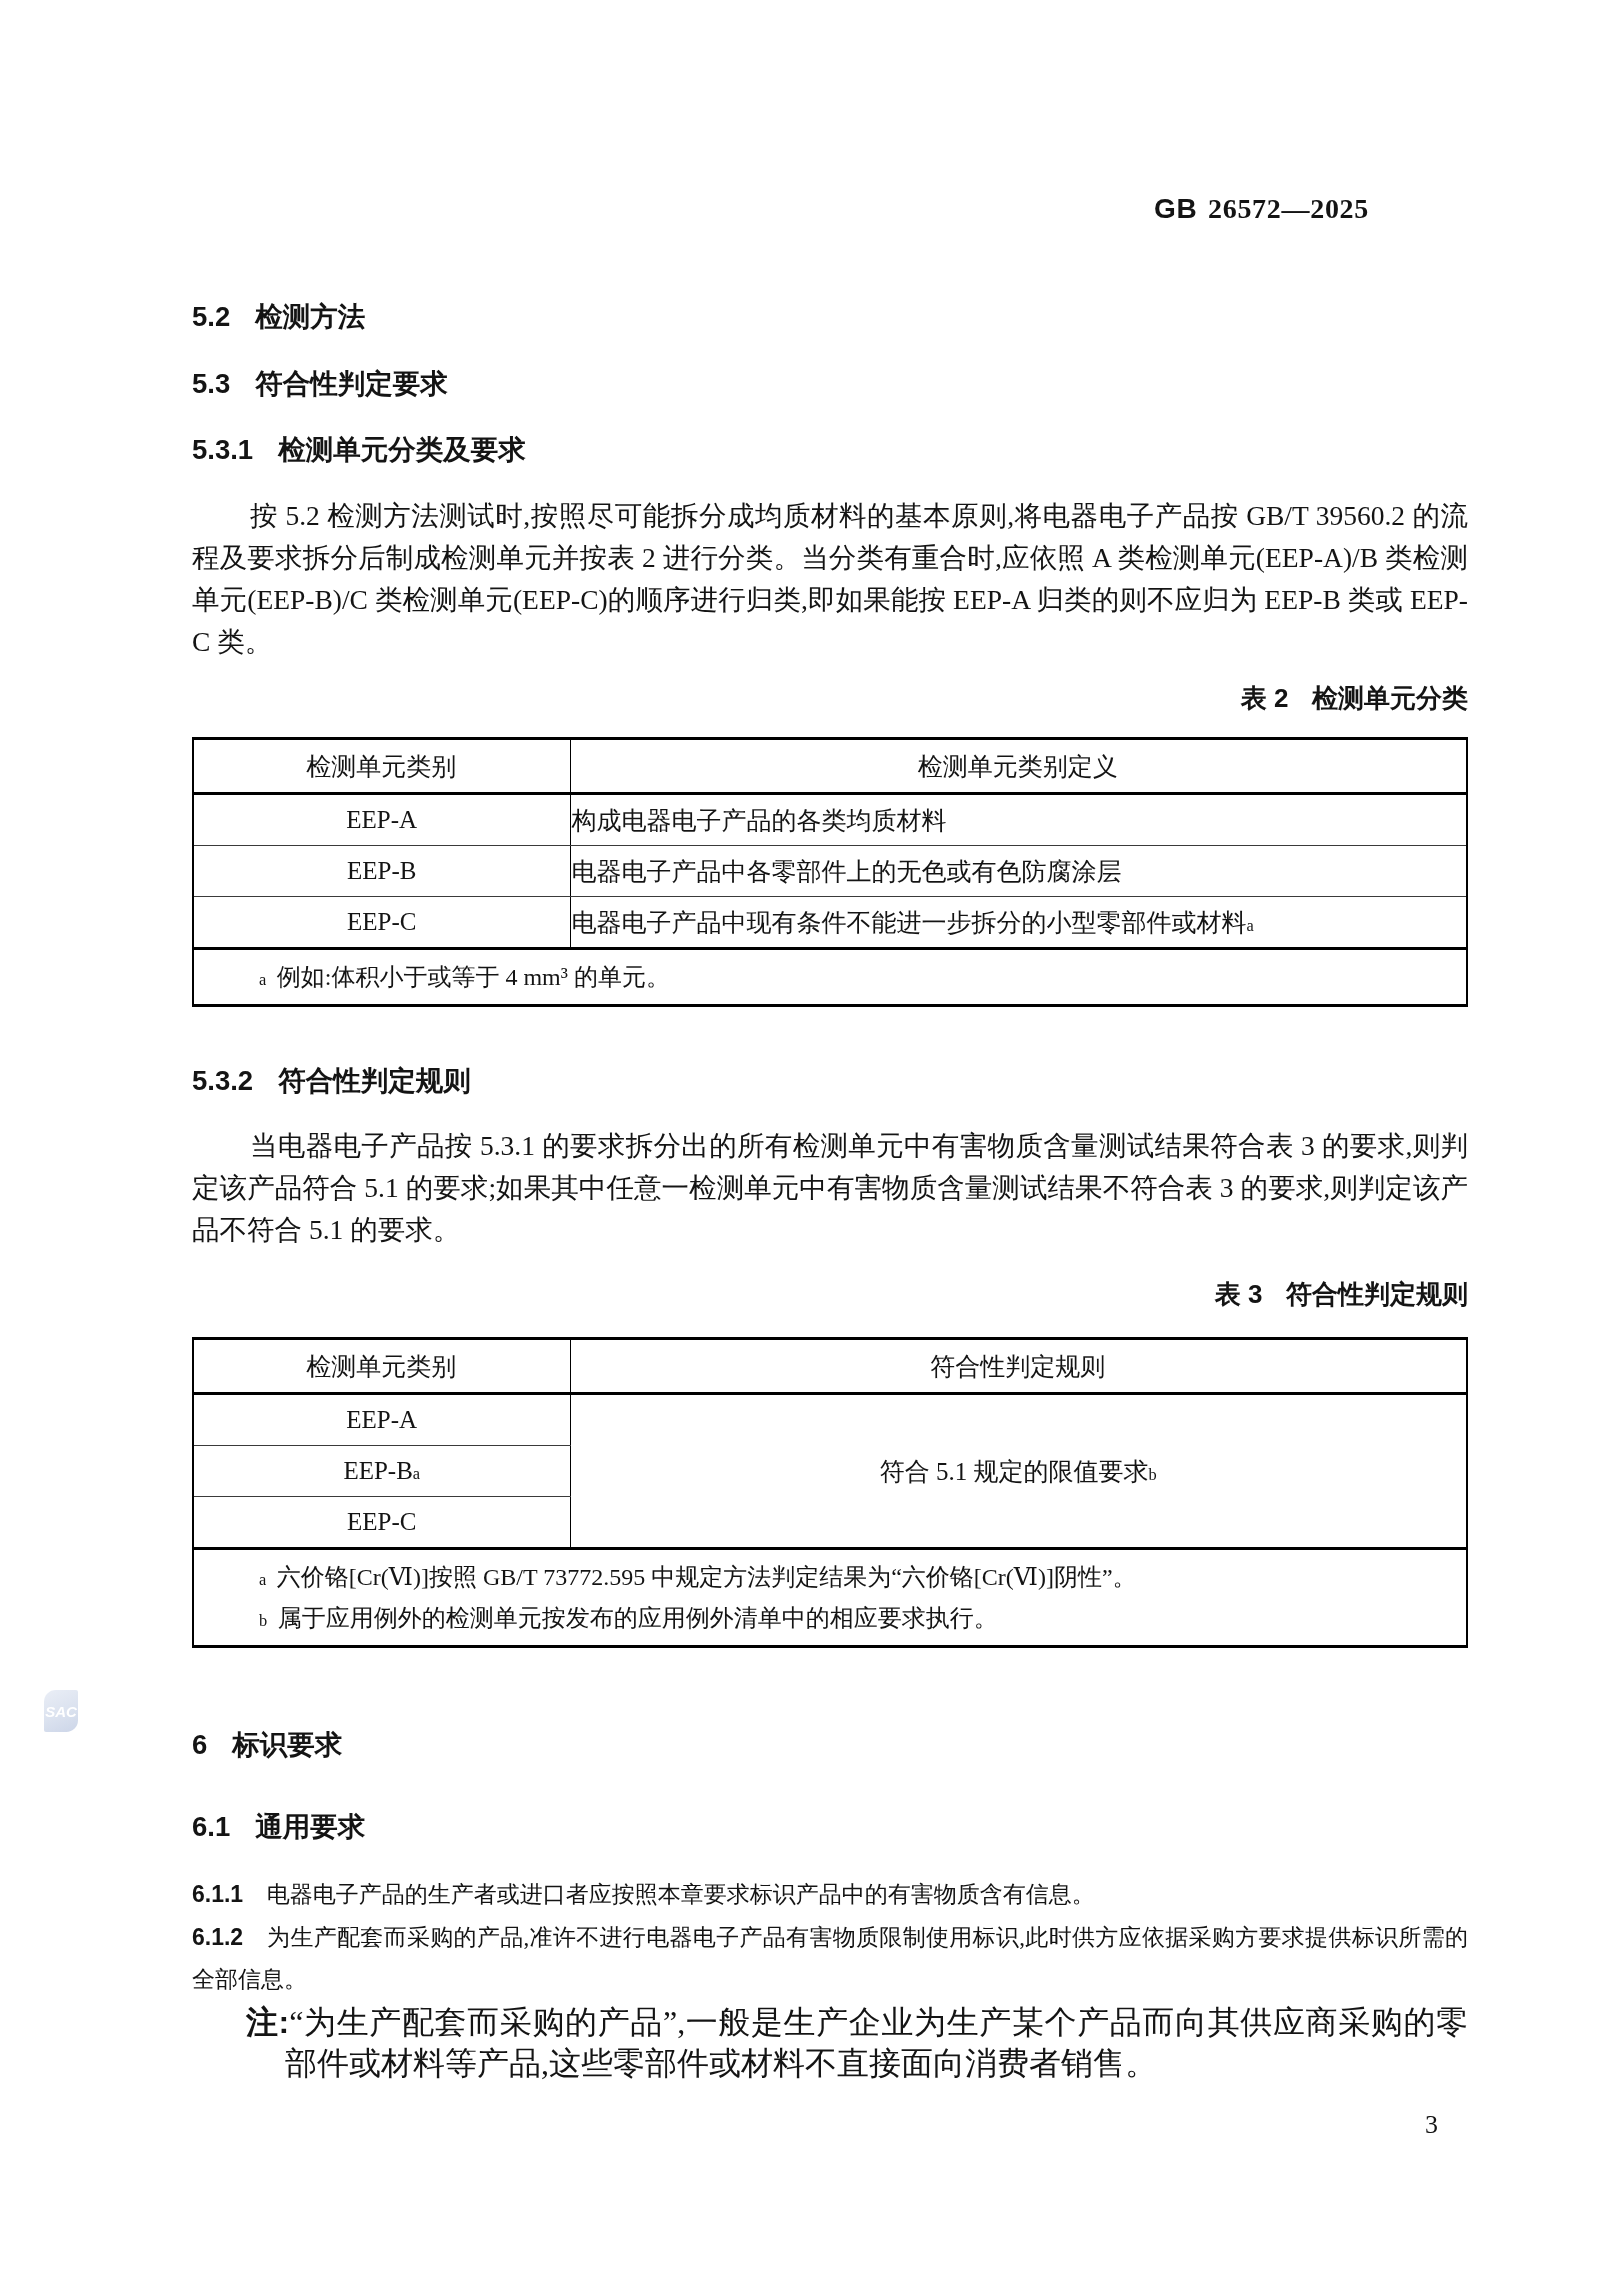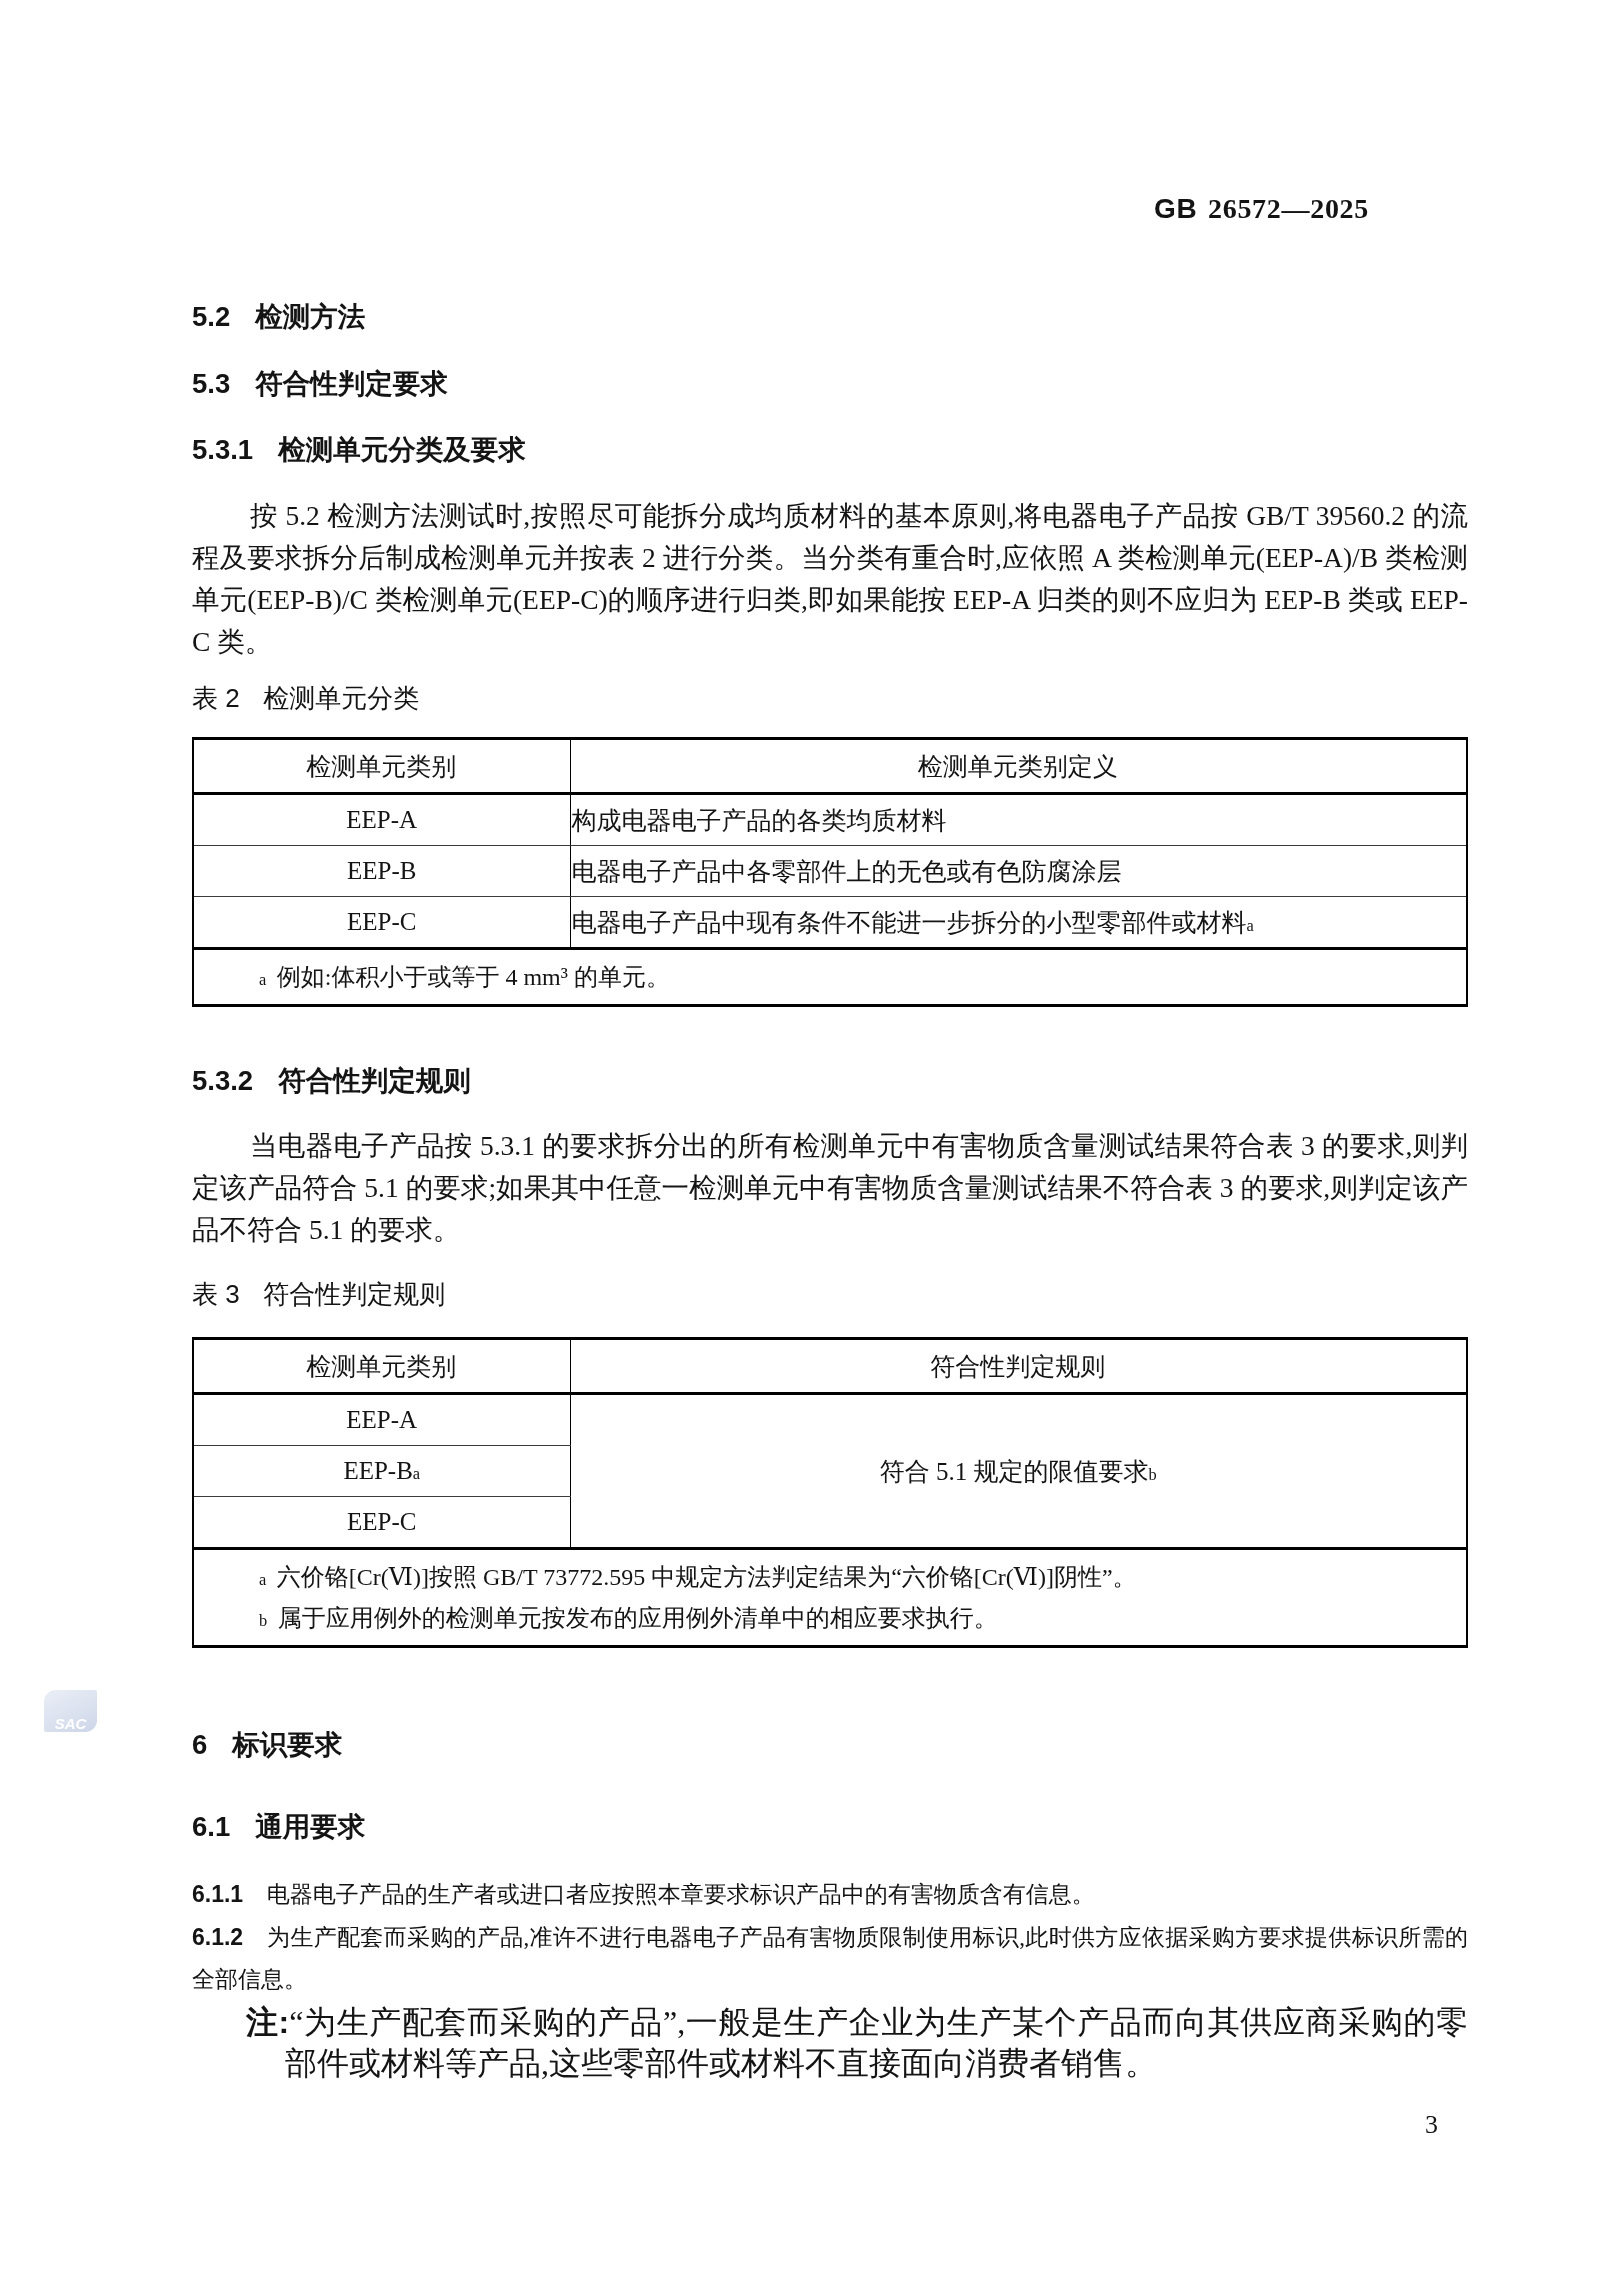--- a/index.html
+++ b/index.html
@@ -46,24 +46,24 @@
     line-height: 42px;
     text-align: justify;
   }
   .clause-num {
     font-family: "Liberation Sans", "DejaVu Sans", sans-serif;
     font-weight: 700;
     margin-right: 23.6px;
   }
   .tbl-caption {
     font-family: "Liberation Sans", "DejaVu Sans", sans-serif;
-    font-weight: 400;
+    font-weight: 700;
     font-size: 26px;
     line-height: 31px;
-    text-align: left;
+    text-align: right;
   }
   .tbl-caption .cap-label { margin-right: 23.6px; }
   table.gb-table {
     border-collapse: collapse;
     width: 1276px;
     table-layout: fixed;
     border-top: 3.3px solid #000;
     border-bottom: 3.3px solid #000;
     border-left: 2px solid #000;
     border-right: 2px solid #000;
@@ -111,26 +111,26 @@
     position: absolute;
     top: 2110px;
     right: 185px;
     font-size: 26px;
     line-height: 29px;
   }
   .sac-logo {
     position: absolute;
     left: 44px;
     top: 1690px;
-    width: 53px;
+    width: 34px;
     height: 42px;
     background: linear-gradient(155deg, #eaeef6 0%, #dbe2ef 55%, #ccd5e8 100%);
     border-radius: 11.8px 2px 11.8px 2px;
     display: flex;
-    align-items: flex-end;
+    align-items: center;
     justify-content: center;
   }
   .sac-logo-text {
     color: #ffffff;
     font-family: "Liberation Sans", "DejaVu Sans", sans-serif;
     font-weight: 700;
     font-style: italic;
     font-size: 15px;
     letter-spacing: 0px;
   }

